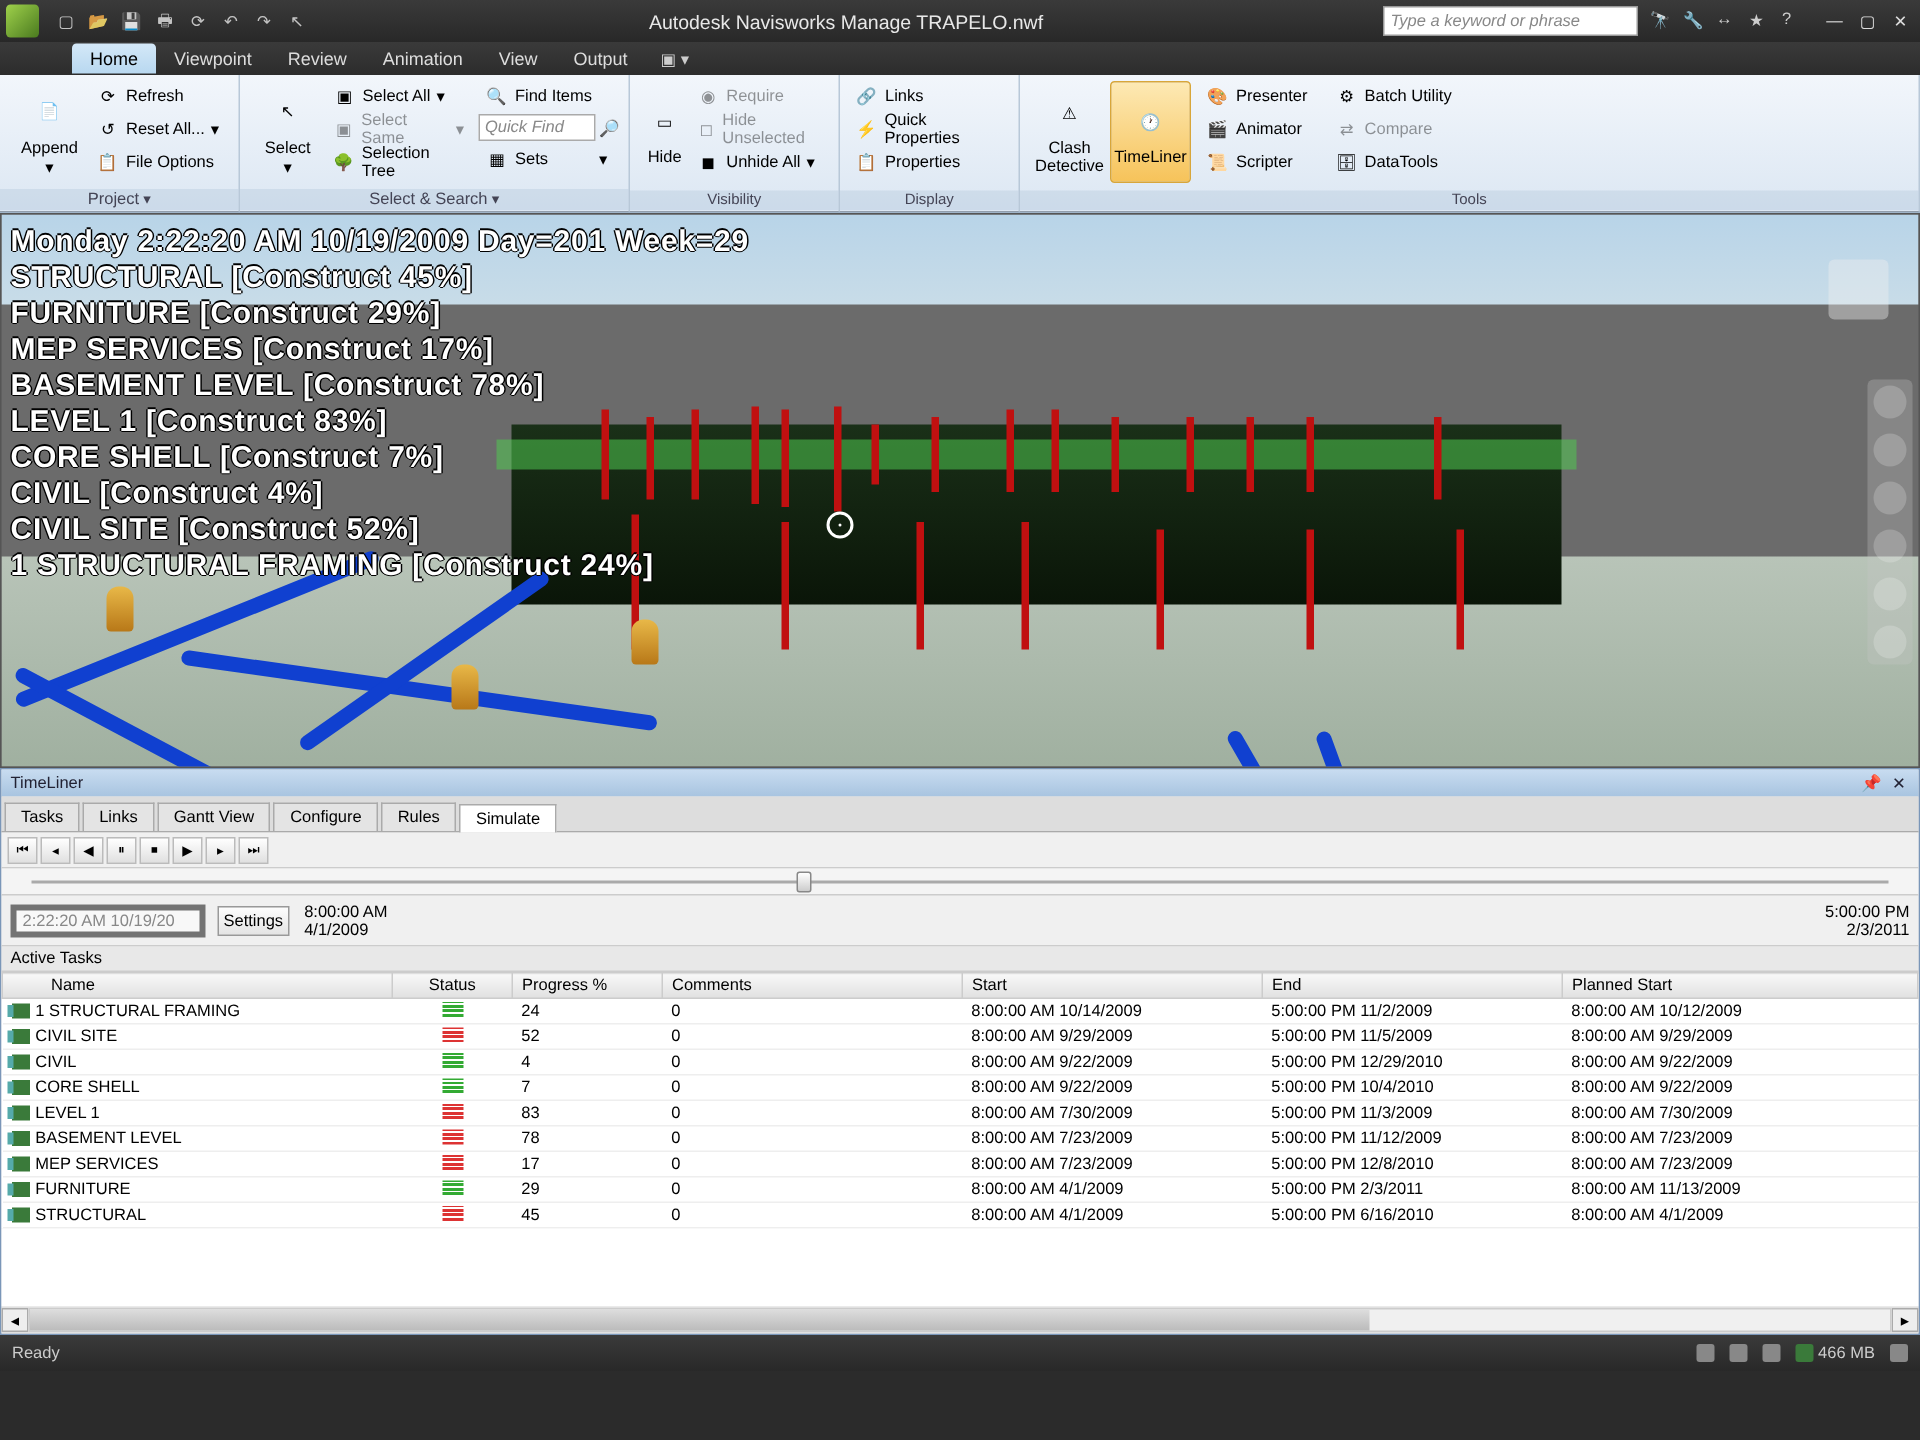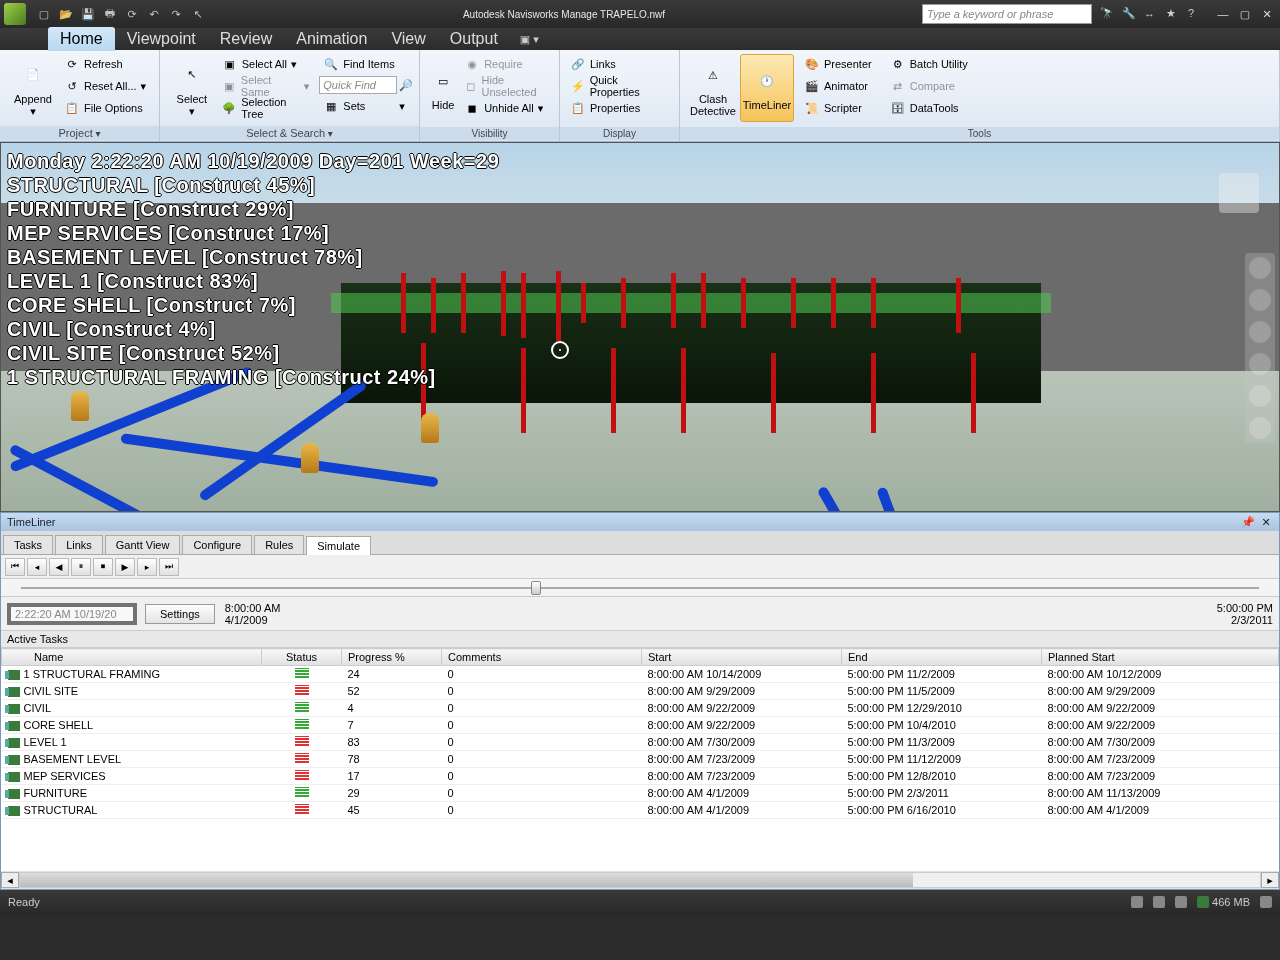--- a/index.html
+++ b/index.html
@@ -3,29 +3,29 @@
 <meta charset="utf-8">
 <style>
 * { margin: 0; padding: 0; box-sizing: border-box; font-family: "Segoe UI", Tahoma, sans-serif; font-size: 11px; }
 body { background: #2b2b2b; overflow: hidden; width: 1280px; height: 960px; }
 
 
 .titlebar { height: 28px; background: linear-gradient(#3a3a3a, #282828); display: flex; align-items: center; color: #eee; padding: 0 4px; }
 .titlebar .logo { width: 22px; height: 22px; background: linear-gradient(135deg, #9fd14b, #4a7a1f); border-radius: 3px; margin-right: 4px; }
 .titlebar .qat { display: flex; gap: 6px; margin-left: 6px; }
 .titlebar .qat .qicon { width: 16px; height: 16px; opacity: .85; display:flex;align-items:center;justify-content:center; color:#ddd; }
-.titlebar .title { flex: 1; text-align: center; font-size: 10px; color:#e8e8e8; }
+.titlebar .title { flex: 1; text-align: center; font-size: 13px; color:#e8e8e8; }
 .titlebar .search { width: 170px; height: 20px; background: #fff; border:1px solid #999; font-style: italic; color:#888; padding: 0 4px; display:flex;align-items:center; }
 .titlebar .right-icons { display:flex; gap:8px; margin:0 8px; }
 .titlebar .right-icons .icon { width:14px; height:14px; color:#ccc; }
 .titlebar .winbtn { width:18px; height:14px; color:#ddd; display:flex; align-items:center; justify-content:center; margin-left:4px;}
 
 
 .tabstrip { height: 22px; background: linear-gradient(#3a3a3a, #2c2c2c); display: flex; align-items: center; padding-left: 48px; }
-.tabstrip .tab { padding: 3px 12px; color: #ddd; font-size: 16px; cursor:pointer; }
+.tabstrip .tab { padding: 3px 12px; color: #ddd; font-size: 12px; cursor:pointer; }
 .tabstrip .tab.active { background: linear-gradient(#d4e8f8, #b8d8f0); color: #000; border-radius: 3px 3px 0 0; }
 .tabstrip .tools-arrow { margin-left: 10px; color:#ccc; }
 
 
 .ribbon { height: 92px; background: linear-gradient(#f2f6fb, #dce7f3); border-bottom: 1px solid #9fb4c9; display:flex; }
 .panel { border-right: 1px solid #b8c8d8; padding: 4px 6px; display:flex; flex-direction:column; position:relative; }
 .panel-label { position:absolute; bottom:1px; left:0; right:0; text-align:center; font-size:10px; color:#445; background: rgba(180,200,220,.4); padding:1px 0; }
 .big-btn { display:flex; flex-direction:column; align-items:center; justify-content:center; width:54px; height:68px; cursor:pointer; }
 .big-btn .ico { width:32px; height:32px; display:flex; align-items:center; justify-content:center; }
 .big-btn .lbl { font-size:11px; margin-top:2px; text-align:center; }
@@ -61,21 +61,21 @@
 .tl-tabs { display:flex; background:#ddd; padding-top:4px; gap:0; border-bottom:1px solid #aaa; }
 .tl-tab { padding:3px 10px; background:#e4e4e4; border:1px solid #aaa; border-bottom:none; margin-left:2px; font-size:11px; cursor:pointer; }
 .tl-tab.active { background:#fff; position:relative; top:1px; }
 .tl-toolbar { height:24px; background:#f0f0f0; display:flex; align-items:center; padding:0 4px; gap:2px; border-bottom:1px solid #ccc; }
 .tl-toolbar .tb { width:20px; height:18px; border:1px solid #bbb; background:linear-gradient(#fff,#e0e0e0); display:flex; align-items:center; justify-content:center; cursor:pointer; font-size:9px; }
 .tl-slider-row { height:18px; position:relative; background:#f4f4f4; border-bottom:1px solid #ccc; }
 .tl-slider-track { position:absolute; top:8px; left:20px; right:20px; height:2px; background:#aaa; }
 .tl-slider-thumb { position:absolute; top:2px; left:530px; width:10px; height:14px; background:linear-gradient(#fff,#ccc); border:1px solid #888; border-radius:2px; }
 .tl-time-row { height:34px; display:flex; align-items:center; padding:0 6px; background:#f0f0f0; border-bottom:1px solid #ccc; }
 .tl-datebox { width:130px; height:22px; border:4px solid #737373; background:#f8f8f8; display:flex; align-items:center; padding:0 4px; color:#888; font-size:11px; }
-.tl-settings-btn { margin-left:8px; padding:3px 14px; border:1px solid #999; background:linear-gradient(#fdfdfd,#e4e4e4); cursor:pointer; font-size:11px; }
+.tl-settings-btn { margin-left:8px; padding:3px 3px; border:1px solid #999; background:linear-gradient(#fdfdfd,#e4e4e4); cursor:pointer; font-size:11px; }
 .tl-time-label { margin-left:10px; font-size:10px; line-height:12px; }
 .tl-time-row .spacer { flex:1; }
 .tl-time-end { font-size:10px; line-height:12px; text-align:right; }
 .active-tasks-hdr { padding:2px 6px; font-size:11px; background:#e8e8e8; border-bottom:1px solid #ccc; }
 .task-table { width:100%; border-collapse:collapse; background:#fff; }
 .task-table th { background: linear-gradient(#f8f8f8,#e0e0e0); border:1px solid #ccc; padding:2px 6px; text-align:left; font-weight:normal; font-size:11px; }
 .task-table td { border-bottom:1px solid #eee; padding:1px 6px; font-size:11px; height:17px; }
 .status-icon { display:inline-block; width:14px; height:10px; }
 .status-green { background: repeating-linear-gradient(0deg,#3a3,#3a3 2px,#fff 2px,#fff 3px); }
 .status-red { background: repeating-linear-gradient(0deg,#d33,#d33 2px,#fff 2px,#fff 3px); }

